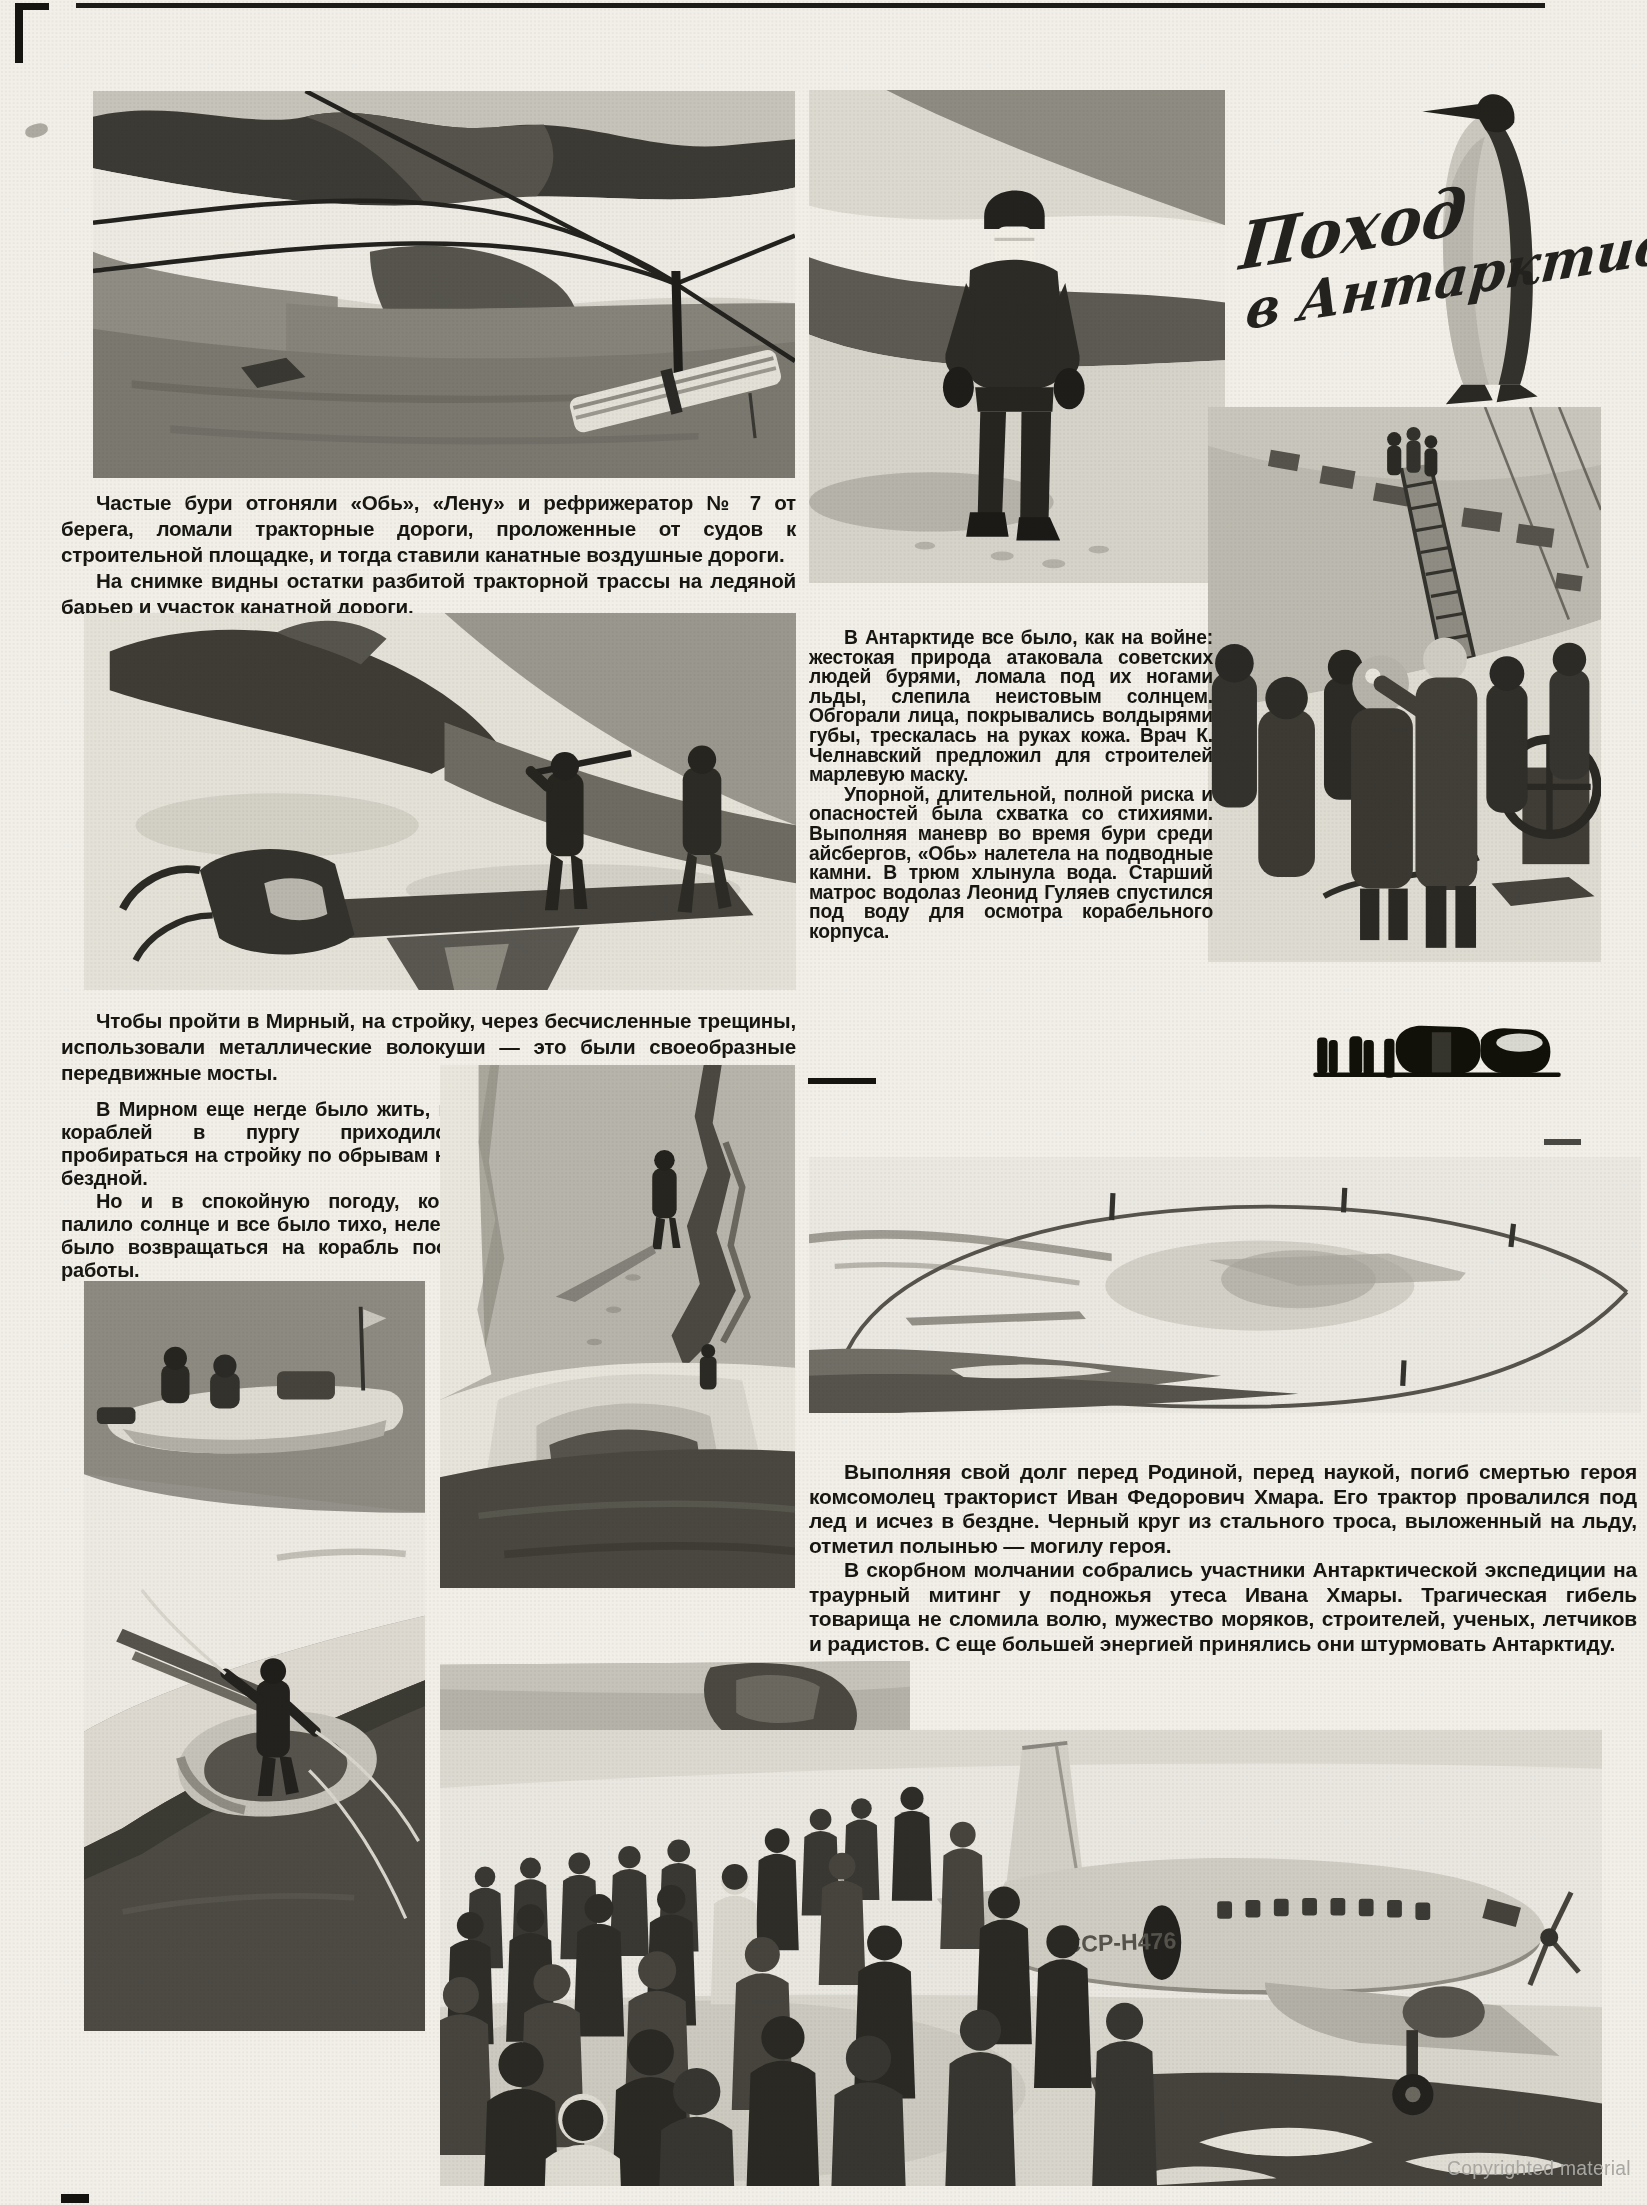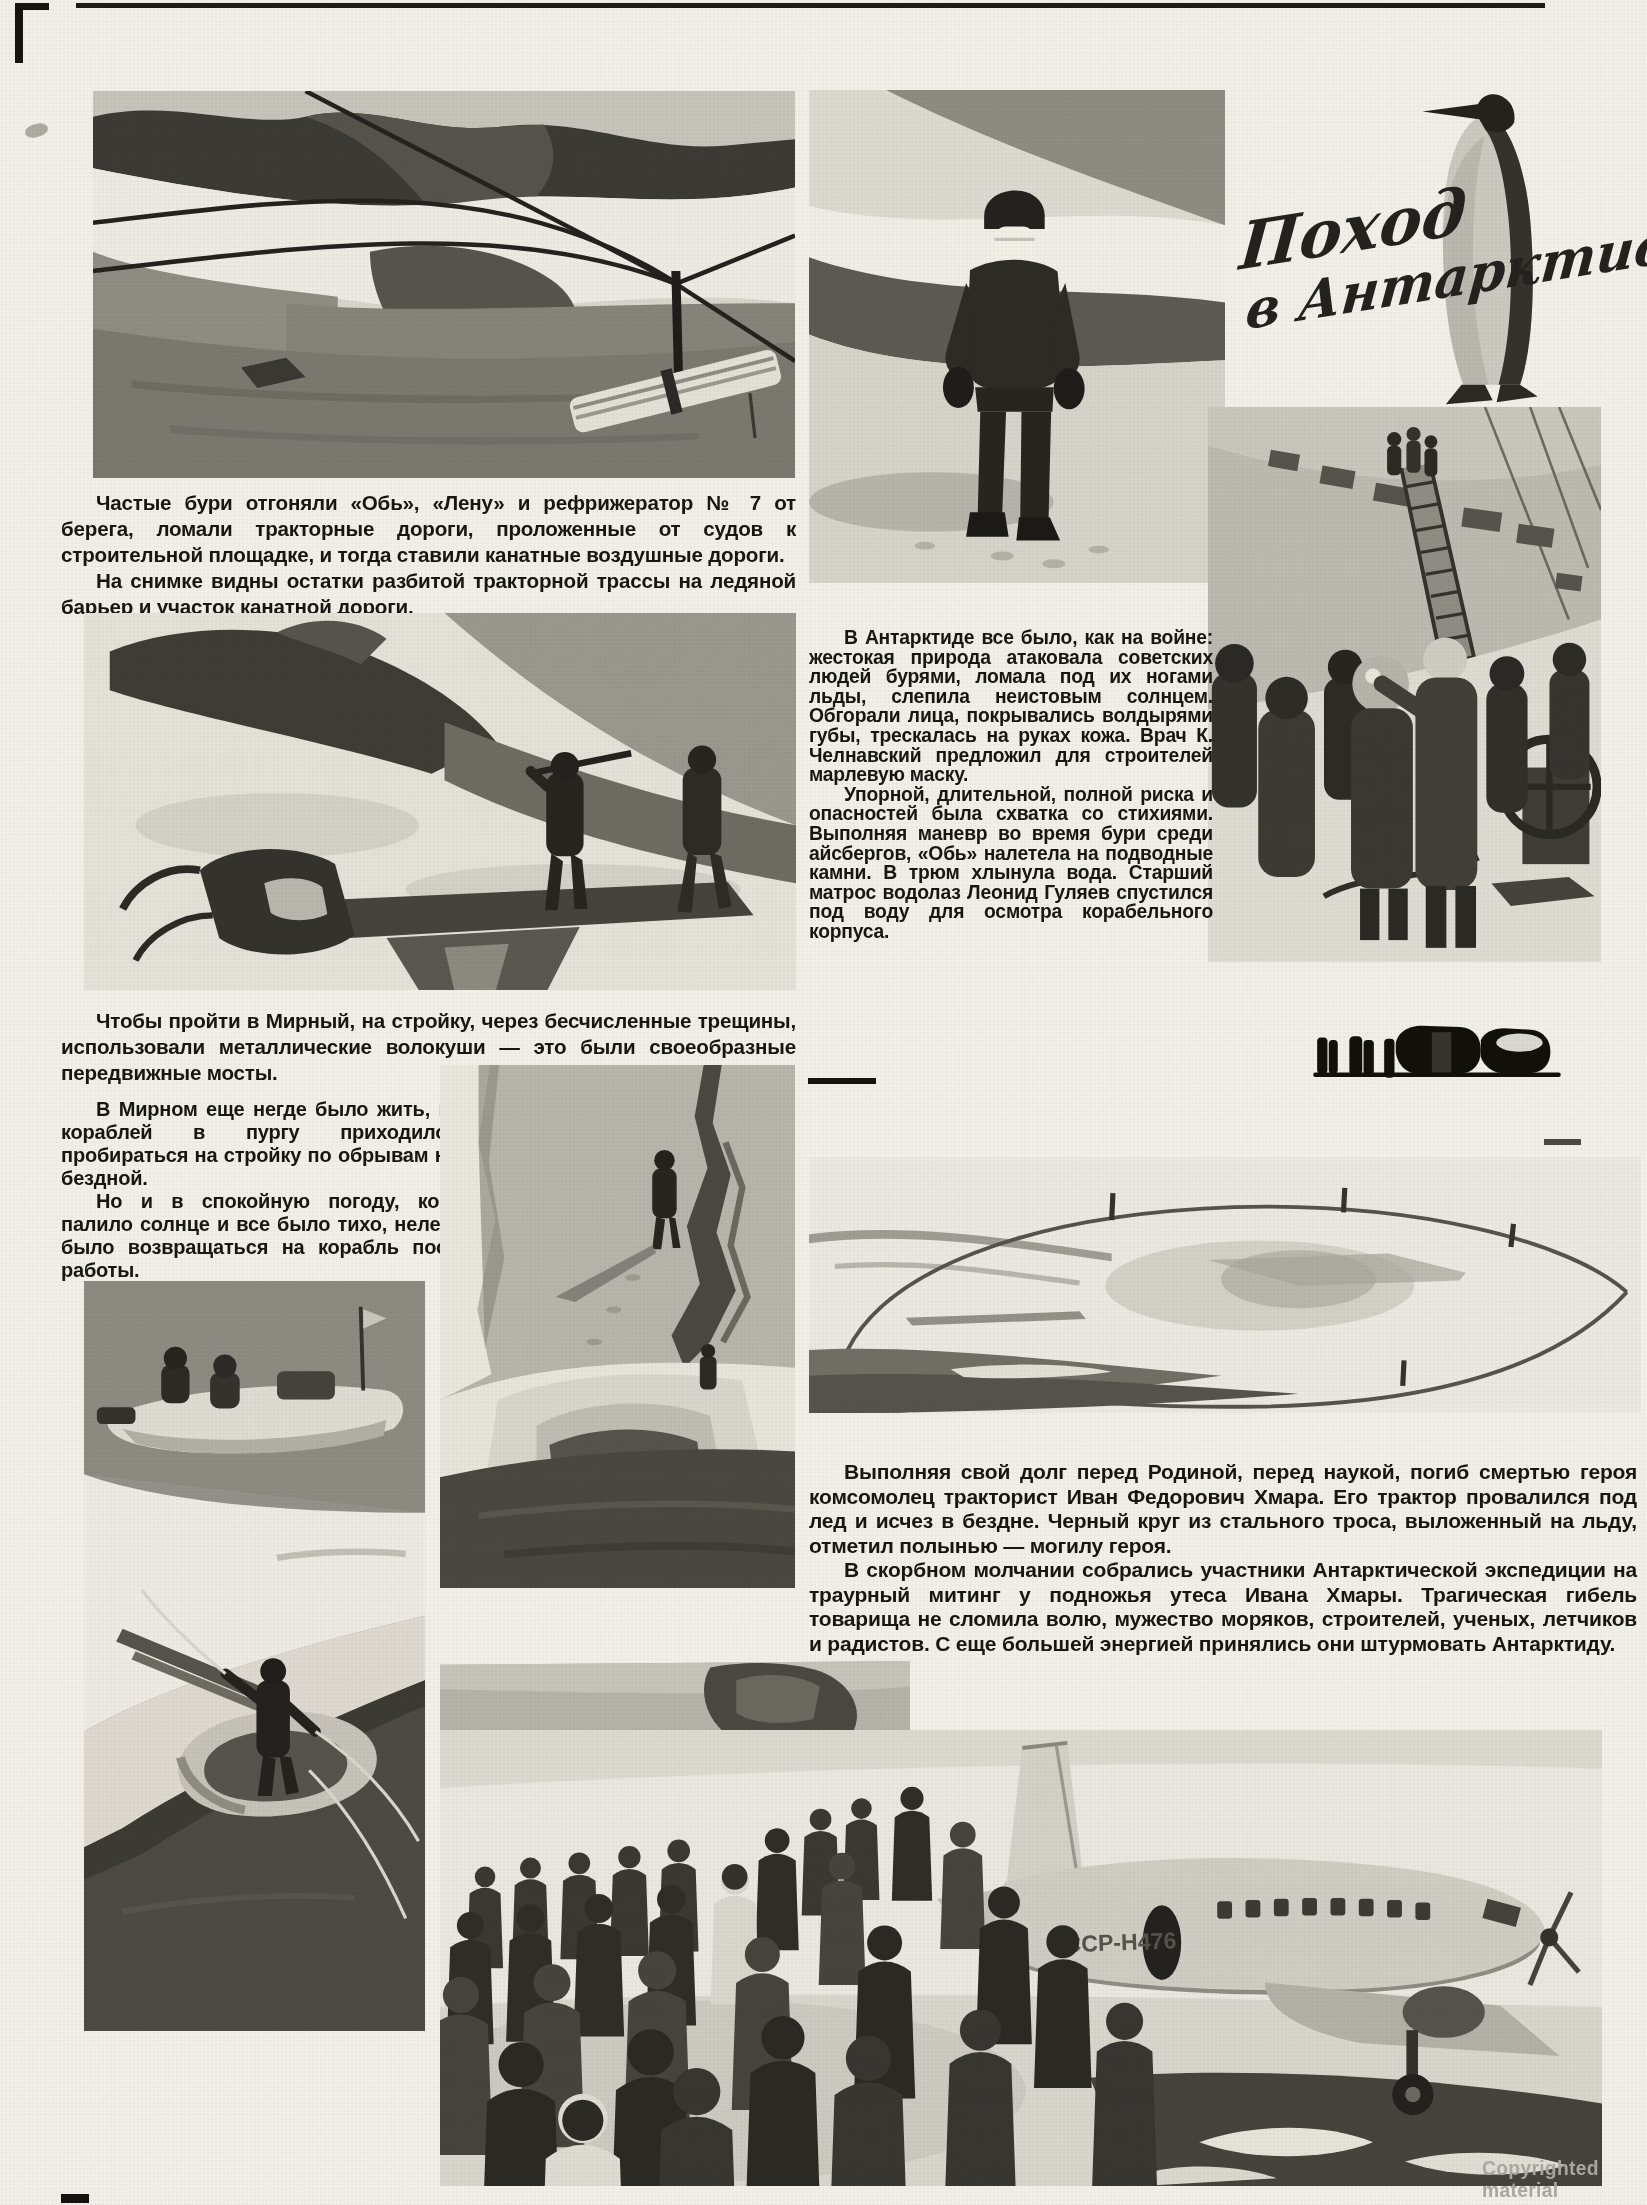--- a/index.html
+++ b/index.html
@@ -34,22 +34,22 @@
   .blk {font-size:21px;line-height:24.5px;}
   
   .title-art{position:absolute;left:1239px;top:90px;width:360px;height:325px;}
   .penguin{position:absolute;right:18px;top:0;width:200px;height:322px;}
   .script-wrap{position:absolute;left:0;top:97px;width:360px;transform:rotate(-9deg);}
   .script-line{font-family:"DejaVu Serif",serif;font-style:italic;font-weight:700;color:#23221e;
     transform:skewX(-14deg);white-space:nowrap;}
   .script-1{font-size:64px;line-height:64px;margin-left:3.9px;}
   .script-2{font-size:53px;line-height:62px;margin-left:0px;}
   
-  .watermark{position:absolute;left:1447px;top:2158px;z-index:60;font-size:19.3px;font-weight:700;
-    color:#a8a6a1;letter-spacing:0.3px;margin-left:35px;}
+  .watermark{position:absolute;left:1447px;top:2158px;z-index:60;font-size:19.3px;font-weight:400;
+    color:#a8a6a1;letter-spacing:0.3px;}
 </style>
 </head>
 <body>
 
 <div class="page">
 
   <div class="top-rule"></div>
   <div class="corner-mark"></div>
   <div class="smudge"></div>
   <div class="dash1"></div>

